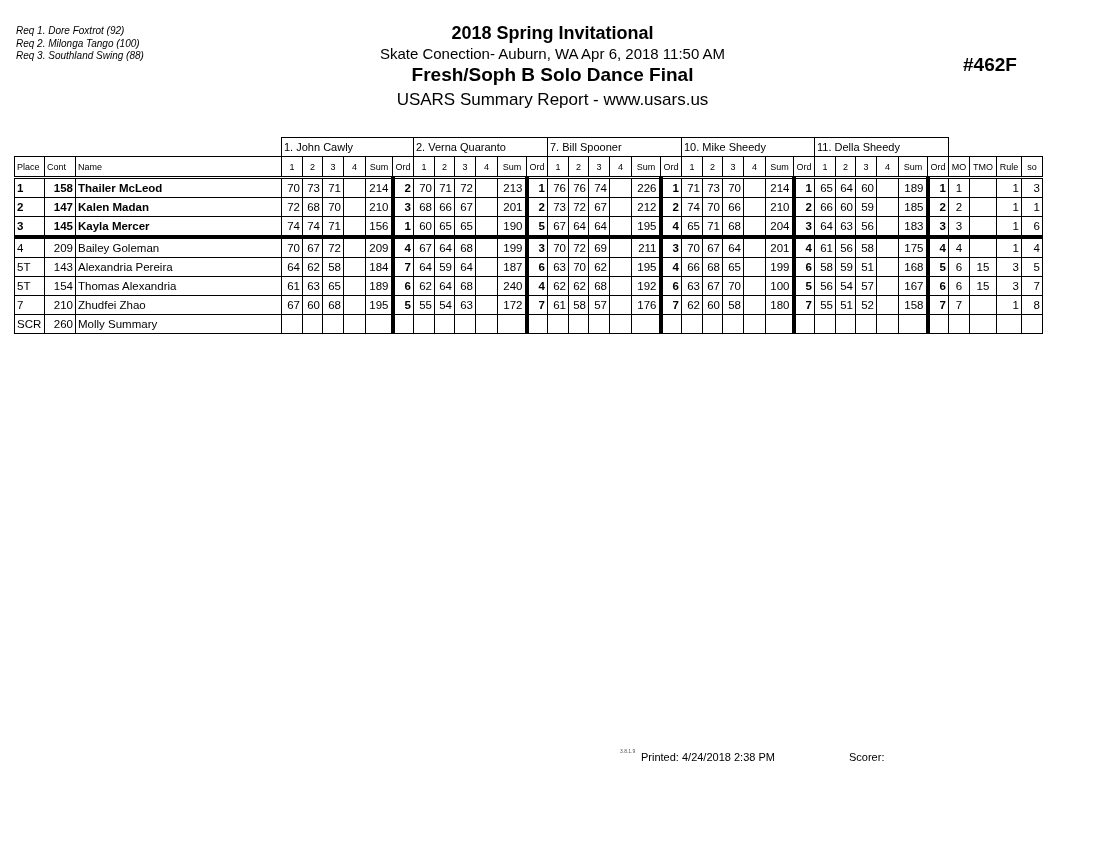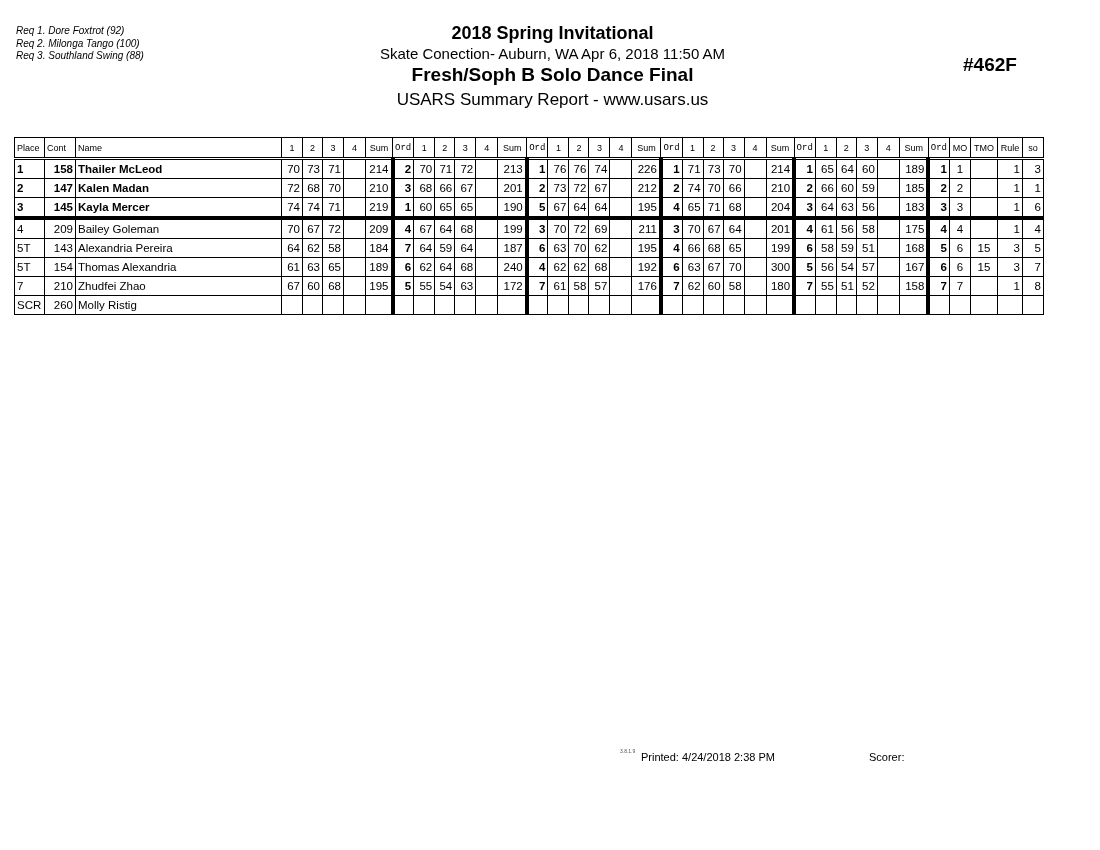--- a/index.html
+++ b/index.html
@@ -17,21 +17,21 @@
   tr.jrow td { height:18px; font-size:11px; }
   tr.jrow td.blank { border:none; }
   tr.colhdr td { font-size:9px; height:19px; border-bottom:3px double #000; }
   tr.data td { font-size:11.5px; }
   tr.top3 td.pl, tr.top3 td.ct, tr.top3 td.nm { font-weight:bold; }
   tr.sep td { border-bottom:4px solid #000; }
   td.num { text-align:right; }
   td.ctr { text-align:center; }
   td.ord { font-weight:bold; text-align:right; font-size:13px; border-left:4px solid #000 !important; }
   td.jstart { border-left:4px solid #000; }
-  td.hordl { border-left:4px solid #000;font-family:Liberation Mono, monospace; }
+  td.hordl { border-left:4px solid #000; }
   .footer { position:absolute; top:751px; font-size:11px; white-space:nowrap; }
   .ver { left:620px; top:748px; font-size:5px; color:#555; }
 </style>
 </head>
 <body>
 
 <div class="reqs">
   <div>Req  1.  Dore Foxtrot (92)</div>
   <div>Req  2.  Milonga Tango (100)</div>
   <div>Req  3.  Southland Swing (88)</div>
@@ -77,20 +77,29 @@
       <col style="width:21px">
       <col style="width:22px">
       <col style="width:29px">
       <col style="width:21px">
     <col style="width:21px">
       <col style="width:27px">
       <col style="width:25px">
       <col style="width:21px">
   </colgroup>
   <tbody id="tbody">
+    <tr class="jrow">
+      <td class="blank" colspan="3"></td>
+      <td colspan="6">1.  John Cawly</td>
+      <td colspan="6">2.  Verna Quaranto</td>
+      <td colspan="6">7.  Bill Spooner</td>
+      <td colspan="6">10.  Mike Sheedy</td>
+      <td colspan="6">11.  Della Sheedy</td>
+      <td class="blank" colspan="4"></td>
+    </tr>
     <tr class="colhdr" id="colhdr">
       <td>Place</td>
       <td>Cont</td>
       <td>Name</td>
     <td class="ctr">1</td>
         <td class="ctr">2</td>
         <td class="ctr">3</td>
         <td class="ctr">4</td>
         <td class="ctr">Sum</td>
         <td class="ctr hordl">Ord</td>
@@ -202,21 +211,21 @@
         <td class="num">1</td>
       </tr>
       <tr class="data top3 sep">
         <td class="pl">3</td>
         <td class="ct num">145</td>
         <td class="nm">Kayla Mercer</td>
         <td class="num">74</td>
         <td class="num">74</td>
         <td class="num">71</td>
         <td class="num"></td>
-        <td class="num">219</td>
+        <td class="num">156</td>
         <td class="ord">1</td>
         <td class="num jstart">60</td>
         <td class="num">65</td>
         <td class="num">65</td>
         <td class="num"></td>
         <td class="num">190</td>
         <td class="ord">5</td>
         <td class="num jstart">67</td>
         <td class="num">64</td>
         <td class="num">64</td>
@@ -337,21 +346,21 @@
         <td class="num jstart">62</td>
         <td class="num">62</td>
         <td class="num">68</td>
         <td class="num"></td>
         <td class="num">192</td>
         <td class="ord">6</td>
         <td class="num jstart">63</td>
         <td class="num">67</td>
         <td class="num">70</td>
         <td class="num"></td>
-        <td class="num">300</td>
+        <td class="num">100</td>
         <td class="ord">5</td>
         <td class="num jstart">56</td>
         <td class="num">54</td>
         <td class="num">57</td>
         <td class="num"></td>
         <td class="num">167</td>
         <td class="ord">6</td>
         <td class="ctr jstart">6</td>
         <td class="ctr">15</td>
         <td class="num">3</td>
@@ -392,21 +401,21 @@
         <td class="num">158</td>
         <td class="ord">7</td>
         <td class="ctr jstart">7</td>
         <td class="ctr"></td>
         <td class="num">1</td>
         <td class="num">8</td>
       </tr>
       <tr class="data">
         <td class="pl">SCR</td>
         <td class="ct num">260</td>
-        <td class="nm">Molly Ristig</td>
+        <td class="nm">Molly Summary</td>
         <td class="num"></td>
         <td class="num"></td>
         <td class="num"></td>
         <td class="num"></td>
         <td class="num"></td>
         <td class="ord"></td>
         <td class="num jstart"></td>
         <td class="num"></td>
         <td class="num"></td>
         <td class="num"></td>
@@ -433,13 +442,13 @@
         <td class="ctr jstart"></td>
         <td class="ctr"></td>
         <td class="num"></td>
         <td class="num"></td>
       </tr>
     </tbody>
 </table>
 
 <div class="footer ver">3.8.1.9</div>
 <div class="footer" style="left:641px">Printed:  4/24/2018  2:38 PM</div>
-<div class="footer" style="left:869px">Scorer:</div>
+<div class="footer" style="left:849px">Scorer:</div>
 
 </body></html>

